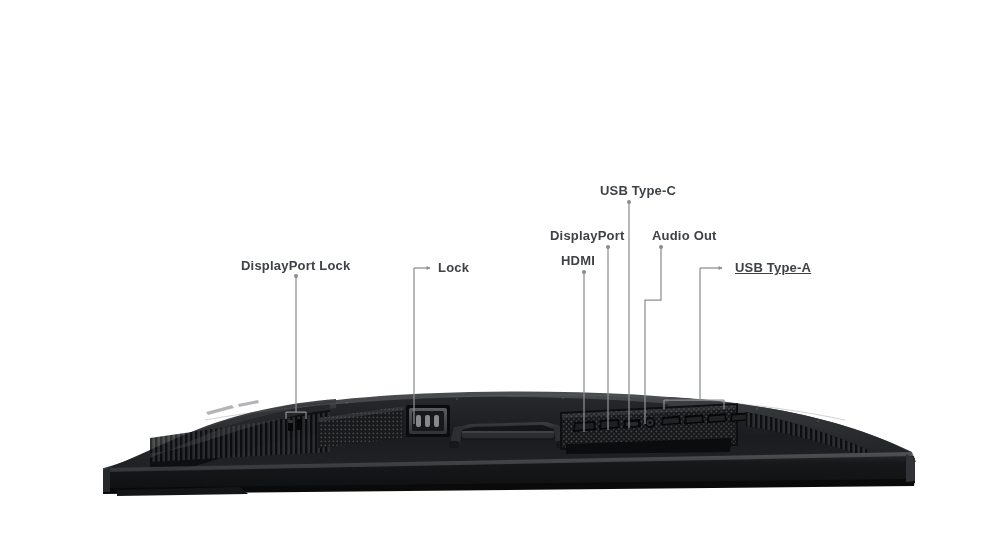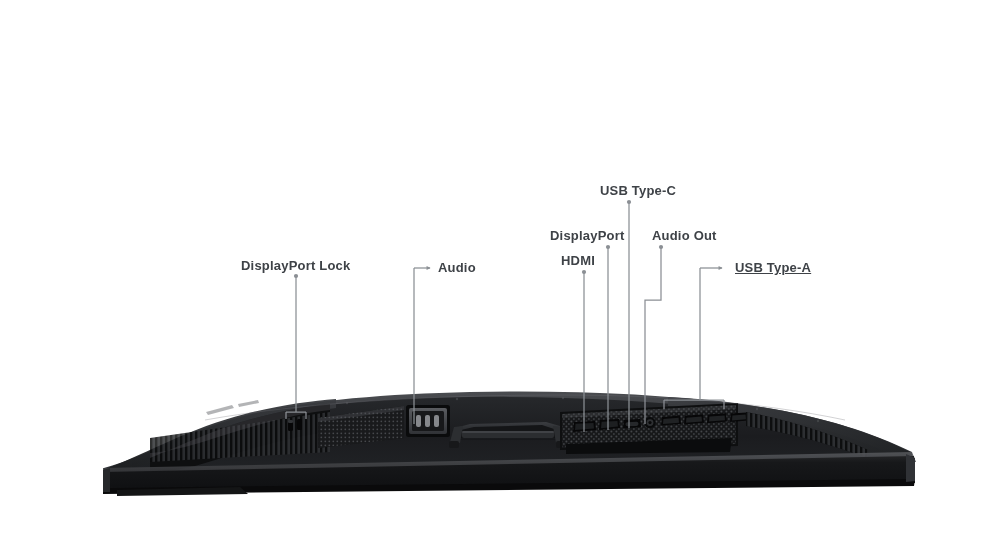--- a/index.html
+++ b/index.html
@@ -324,21 +324,21 @@
       <g>
         <path d="M700 268 L722 268" marker-end="url(#arrRight)"></path>
         <line x1="700" y1="268" x2="700" y2="400"></line>
         <path d="M664 400 L664 409 M664 400 L724 400 M724 400 L724 409"></path>
       </g>
     </g>
   </svg>
 
   <div class="callout-label" style="left:241px; top:259px;">DisplayPort Lock</div>
 
-  <div class="callout-label" style="left:438px; top:261px;">Audio</div>
+  <div class="callout-label" style="left:438px; top:261px;">Lock</div>
 
   <div class="callout-label" style="left:561px; top:254px;">HDMI</div>
 
   <div class="callout-label" style="left:550px; top:229px;">DisplayPort</div>
 
   <div class="callout-label" style="left:600px; top:184px;">USB Type-C</div>
 
   <div class="callout-label" style="left:644px; top:229px;margin-left:8px;">Audio Out</div>
 
   <div class="callout-label" style="left:735px; top:261px;text-decoration:underline;">USB Type-A</div>

